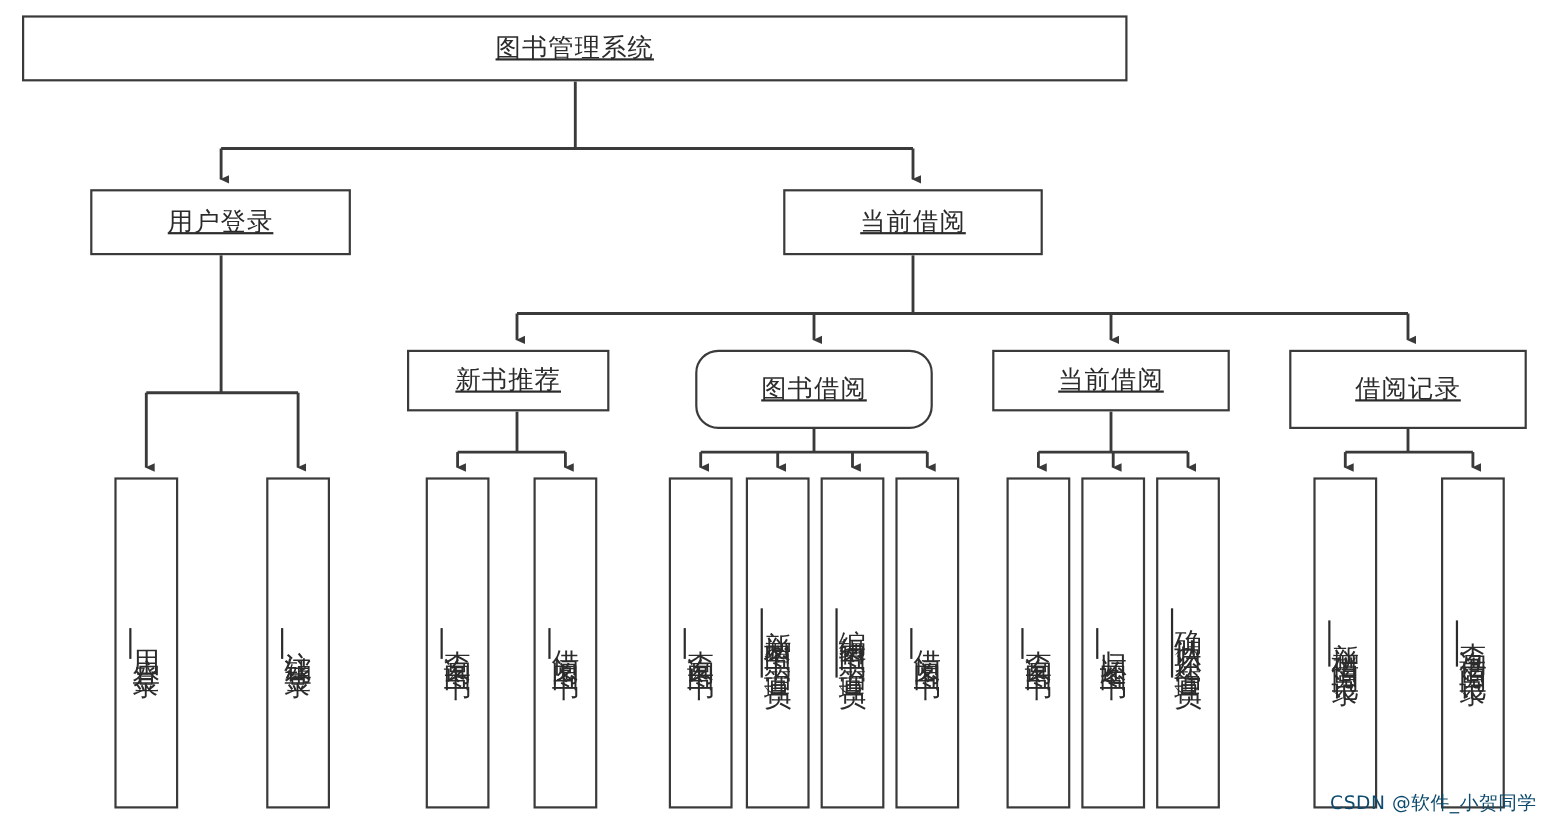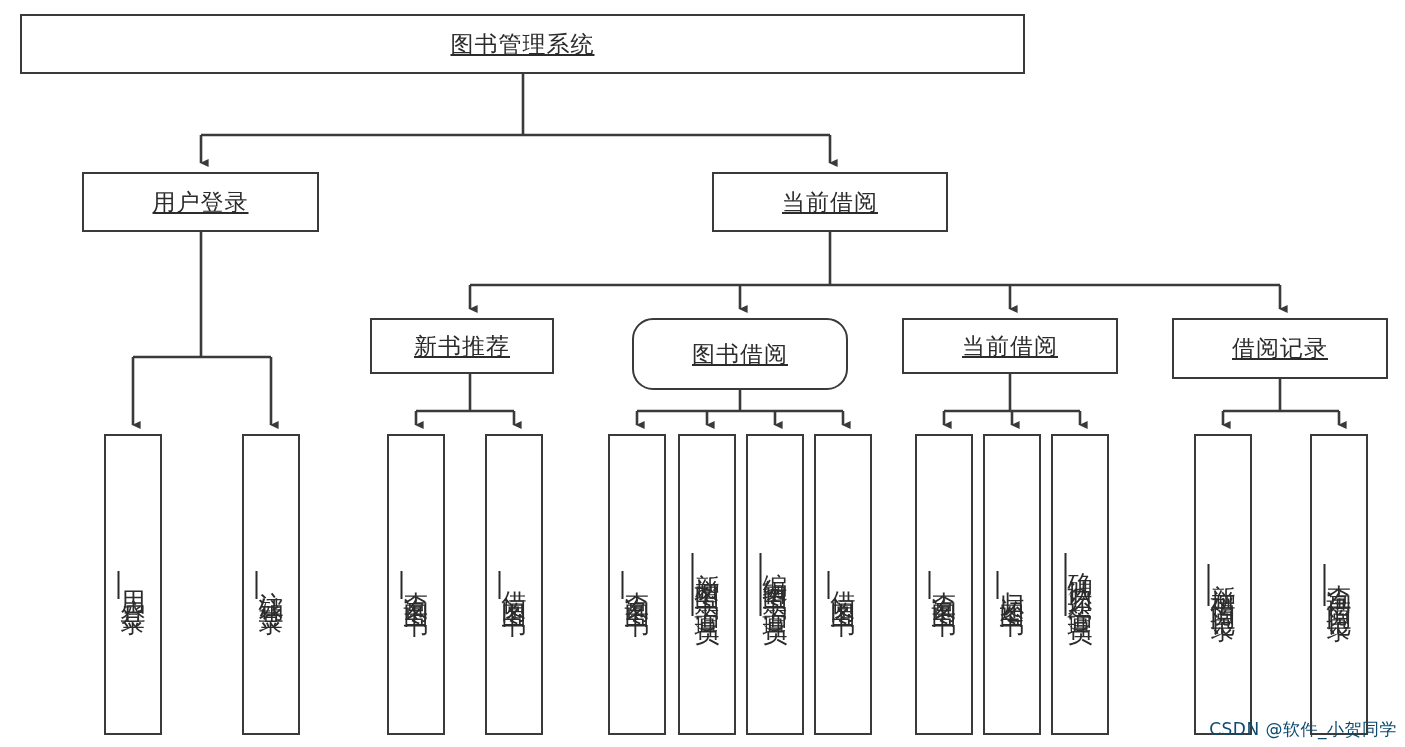--- a/index.html
+++ b/index.html
@@ -134,21 +134,21 @@
       </div>
       <div class="node horiz" style="left: 370px; top: 318px; width: 184px; height: 56px;">
         <span class="label">新书推荐</span>
       </div>
       <div class="node horiz" style="left: 632px; top: 318px; width: 216px; height: 72px; border-radius: 21px;">
         <span class="label">图书借阅</span>
       </div>
       <div class="node horiz" style="left: 902px; top: 318px; width: 216px; height: 56px;">
         <span class="label">当前借阅</span>
       </div>
-      <div class="node horiz" style="left: 1172px; top: 318px; width: 216px; height: 61px;">
+      <div class="node horiz" style="left: 1172px; top: 318px; width: 216px; height: 72px;">
         <span class="label">借阅记录</span>
       </div>
       <div class="node vert" style="left: 104px; top: 434px; width: 58px; height: 301px;">
         <span class="label">用户登录</span>
       </div>
       <div class="node vert" style="left: 242px; top: 434px; width: 58px; height: 301px;">
         <span class="label">注销登录</span>
       </div>
       <div class="node vert" style="left: 387px; top: 434px; width: 58px; height: 301px;">
         <span class="label">查询图书</span>

